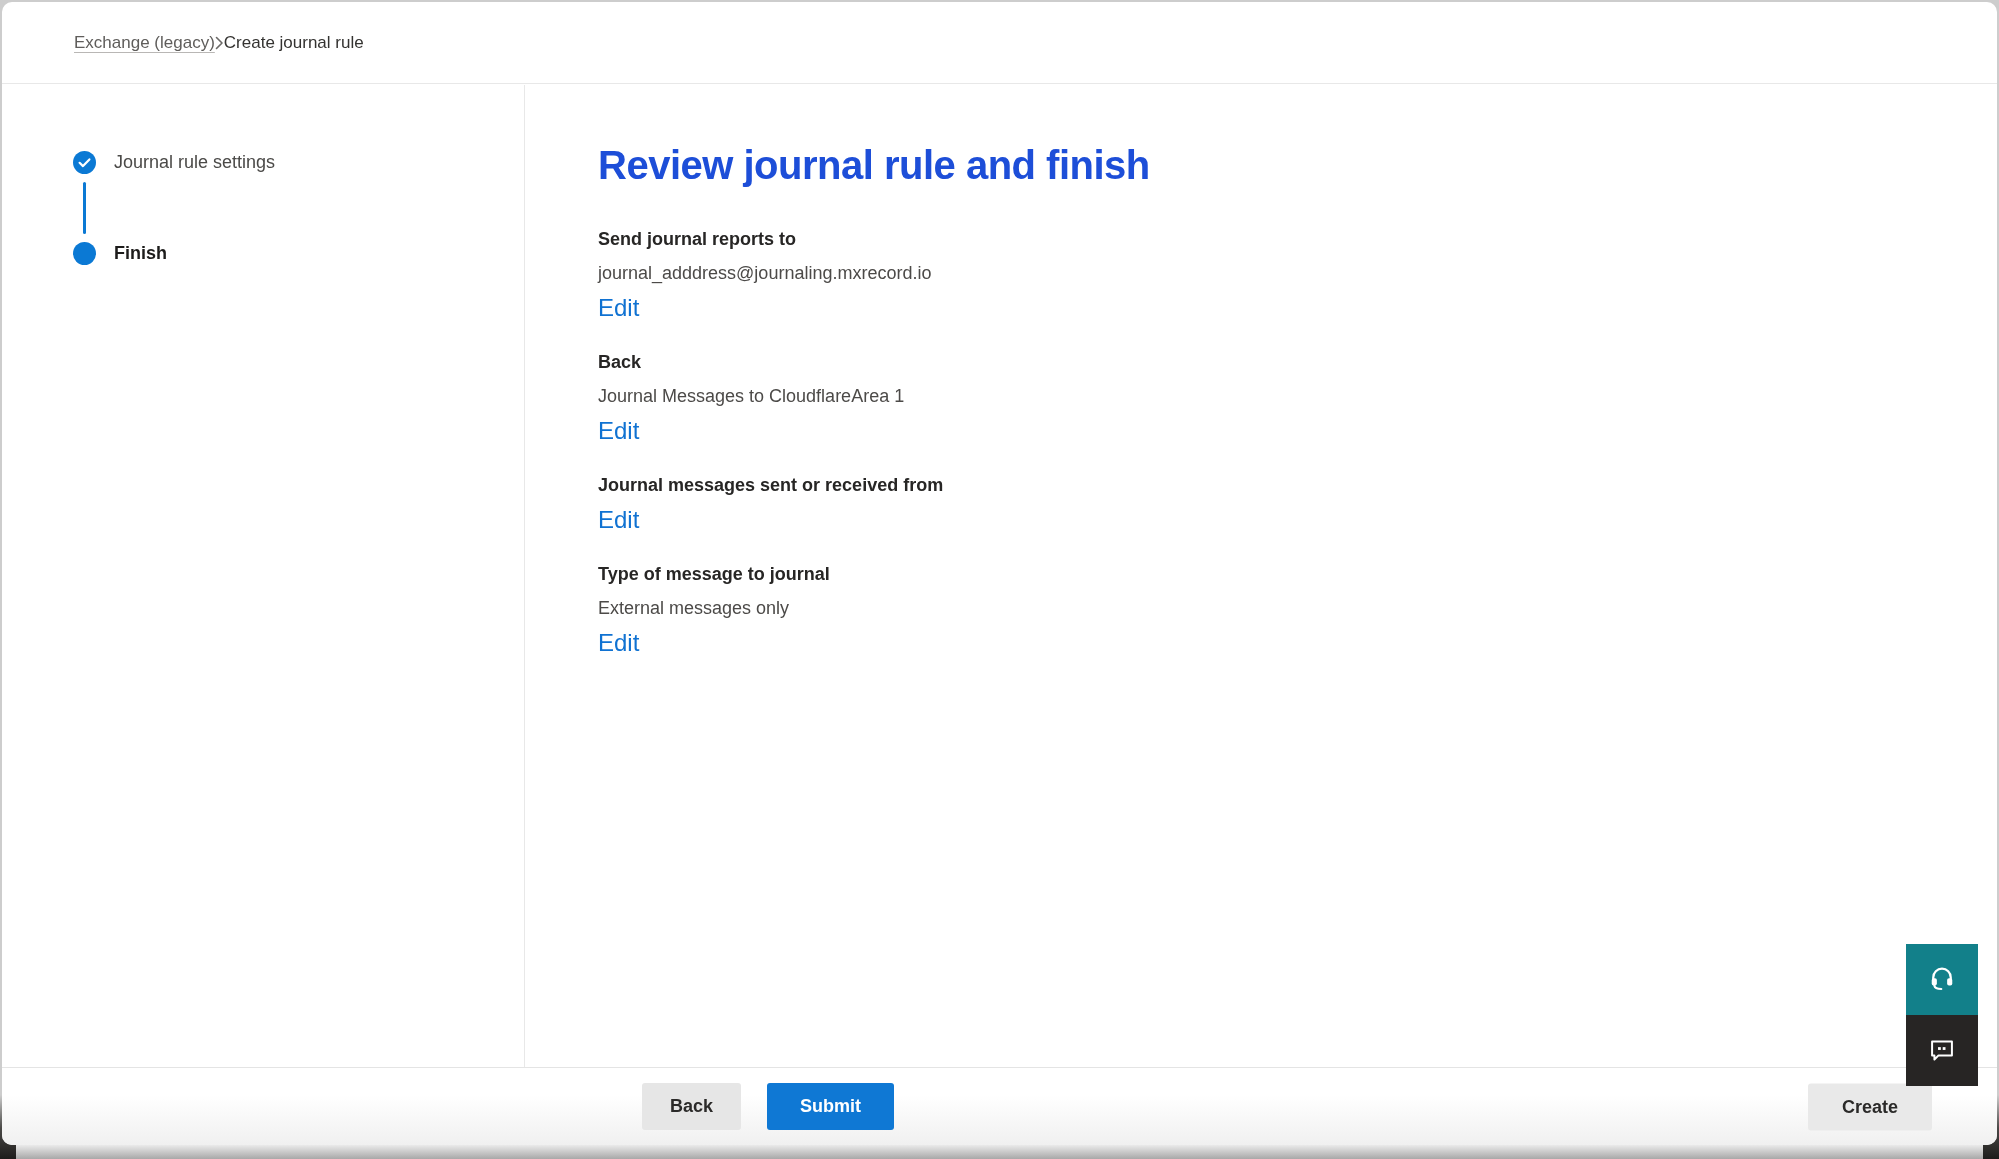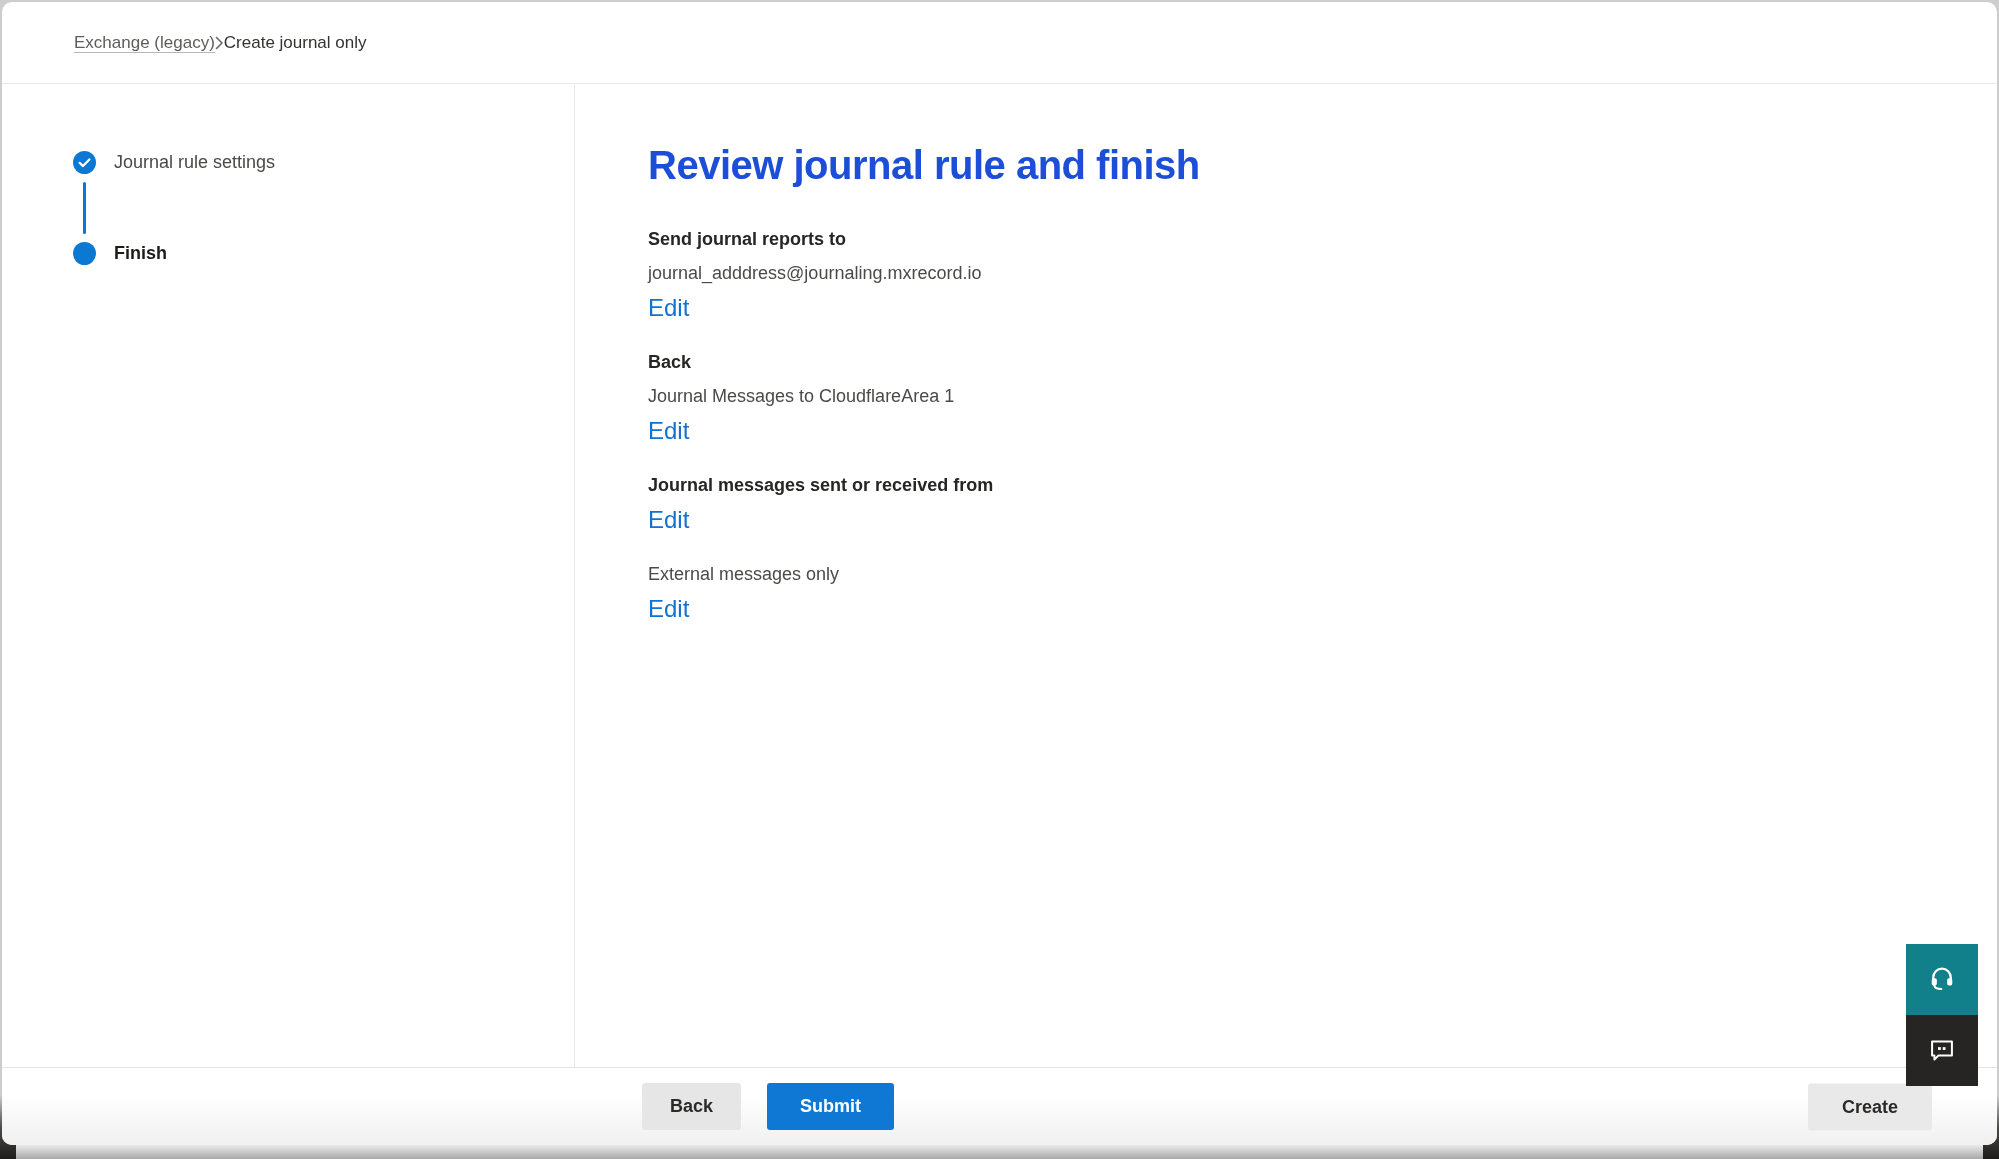--- a/index.html
+++ b/index.html
@@ -21,21 +21,21 @@
   .topbar {
     height:82px; border-bottom:1px solid #e8e8e8;
     display:flex; align-items:center; padding-left:72px;
   }
   .breadcrumb { display:flex; align-items:center; gap:0; font-size:17px; }
   .crumb-link { color:#5f5d5b; text-decoration:underline; text-decoration-color:#b9b7b5; text-underline-offset:4px; cursor:pointer; }
   .crumb-current { color:#343331; }
   .crumb-sep { display:flex; align-items:center; }
   
   .body { position:absolute; top:83px; bottom:78px; left:0; right:0; display:flex; }
-  .leftrail { width:573px; flex:none; border-right:1px solid #e8e8e8; padding:66px 0 0 71px; }
+  .leftrail { width:523px; flex:none; border-right:1px solid #e8e8e8; padding:66px 0 0 71px; }
   .step-row { display:flex; align-items:center; gap:18px; cursor:pointer; }
   .step-icon { width:23px; height:23px; flex:none; }
   .step-label { font-size:18px; color:#4b4a48; }
   .step-label.current { font-weight:700; color:#1d1c1b; }
   .step-connector { width:3px; height:52px; background:#0b79d4; margin:8px 0 8px 10px; border-radius:2px; }
   
   .main { flex:1; padding:56px 40px 0 73px; }
   .page-title { font-size:40px; line-height:48px; font-weight:700; color:#1d4ed8; letter-spacing:-0.5px; margin-bottom:40px; }
   .section { margin-bottom:32px; }
   .section-label { font-size:18px; font-weight:700; color:#272625; line-height:21px; margin-bottom:13px; }
@@ -70,21 +70,21 @@
   <div class="window">
 
     <div class="topbar">
       <div class="breadcrumb">
         <span class="crumb-link">Exchange (legacy)</span>
         <span class="crumb-sep">
           <svg width="9" height="14" viewBox="0 0 9 14">
               <path d="M1.5 1.5 L7 7 L1.5 12.5" fill="none" stroke="#6b6967" stroke-width="1.6" stroke-linecap="round" stroke-linejoin="round"></path>
             </svg>
         </span>
-        <span class="crumb-current">Create journal only</span>
+        <span class="crumb-current">Create journal rule</span>
       </div>
     </div>
 
     <div class="body">
 
       <div class="leftrail">
         <div class="step-row">
           <span class="step-icon">
             <svg width="23" height="23" viewBox="0 0 23 23">
               <circle cx="11.5" cy="11.5" r="11.5" fill="#0b79d4"></circle>
@@ -103,21 +103,21 @@
           <span class="step-label current">Finish</span>
         </div>
       </div>
 
       <div class="main">
         <h1 class="page-title">Review journal rule and finish</h1>
         <div>
             <div class="section"><div class="section-label">Send journal reports to</div><div class="section-value">journal_adddress@journaling.mxrecord.io</div><a class="edit-link">Edit</a></div>
             <div class="section"><div class="section-label">Back</div><div class="section-value">Journal Messages to CloudflareArea 1</div><a class="edit-link">Edit</a></div>
             <div class="section"><div class="section-label">Journal messages sent or received from</div><a class="edit-link">Edit</a></div>
-            <div class="section"><div class="section-value">External messages only</div><a class="edit-link">Edit</a></div>
+            <div class="section"><div class="section-label">Type of message to journal</div><div class="section-value">External messages only</div><a class="edit-link">Edit</a></div>
           </div>
       </div>
     </div>
 
     <div class="footer">
       <button class="btn btn-secondary">Back</button>
       <button class="btn btn-primary">Submit</button>
       <button class="btn btn-secondary btn-cancel">Create</button>
     </div>
   </div>

